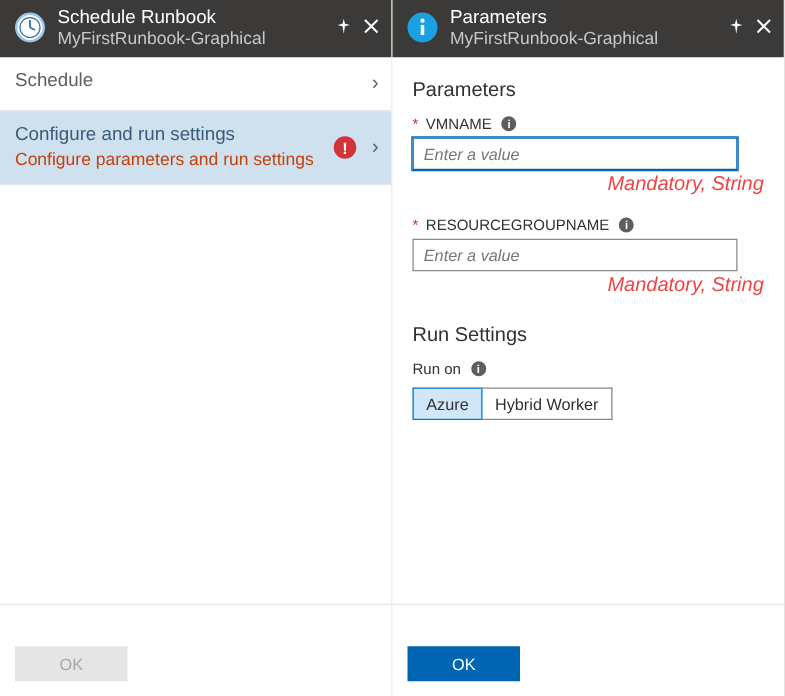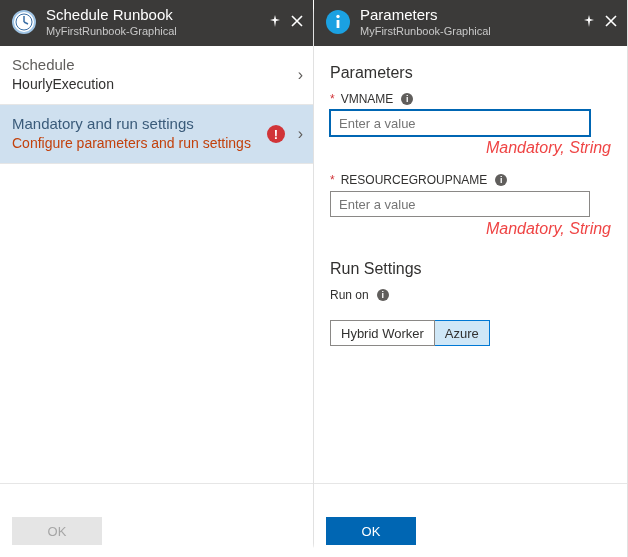--- a/index.html
+++ b/index.html
@@ -13,39 +13,39 @@
     overflow: hidden;
     display: flex;
   }
   .blade {
     display: flex;
     flex-direction: column;
     height: 557px;
     border-right: 1px solid #e1e1e1;
     position: relative;
   }
-  .blade-left { width: 314px; border-radius: 14px; }
+  .blade-left { width: 314px; }
   .blade-right { width: 314px; }
   .blade-header {
     background: #3b3a39;
     color: #fff;
     padding: 6px 10px 8px 10px;
     display: flex;
     align-items: center;
     gap: 8px;
     height: 46px;
   }
   .hdr-icon {
     width: 28px; height: 28px;
     flex-shrink: 0;
     display: flex; align-items: center; justify-content: center;
   }
   .hdr-text { flex: 1; display: flex; flex-direction: column; line-height: 1.1; }
   .hdr-title { font-size: 15px; font-weight: 400; color: #fff; }
-  .hdr-sub { font-size: 11px; color: #c8c8c8; margin-top: 1px; }
+  .hdr-sub { font-size: 14px; color: #c8c8c8; margin-top: 1px; }
   .hdr-actions { display: flex; gap: 10px; align-items: center; }
   .hdr-act { color: #fff; font-size: 14px; cursor: pointer; }
   .blade-body {
     flex: 1;
     overflow: auto;
     background: #fff;
   }
   .row-item {
     border-bottom: 1px solid #e6e6e6;
     padding: 10px 12px 12px 12px;
@@ -108,26 +108,27 @@
     font-size: 9px; font-weight: bold;
     display: inline-flex; align-items: center; justify-content: center;
     margin-left: 4px;
   }
   .input {
     width: 260px;
     height: 26px;
     border: 1px solid #8a8886;
     padding: 2px 8px;
     font-size: 13px;
+    font-style: italic;
     color: #767676;
     background: #fff;
   }
   .input.focused { border: 1px solid #0066b3; outline: 1px solid #0066b3; }
   .field-hint { font-size: 16px; font-style: italic; color: #ef4444; margin-top: 3px; text-align: right; }
-  .run-label { font-size: 12px; color: #323130; margin-bottom: 18px; display: flex; align-items: center; gap: 4px;}
+  .run-label { font-size: 12px; color: #323130; margin-bottom: 8px; display: flex; align-items: center; gap: 4px;}
   .seg-group { display: flex; }
   .seg {
     border: 1px solid #8a8886;
     height: 26px;
     padding: 0 10px;
     font-size: 13px;
     display: flex; align-items: center;
     cursor: pointer;
     background: #fff;
   }
@@ -161,25 +162,24 @@
         <svg width="12" height="12" viewBox="0 0 12 12">
             <path d="M1 1 L11 11 M11 1 L1 11" stroke="#fff" stroke-width="1.6"></path>
           </svg>
       </span>
     </div>
   </div>
 
   <div class="blade-body">
     <div class="row-item">
       <div class="row-label">Schedule</div>
-      <div class="row-value">HourlyExecution</div>
       <span class="chevron">›</span>
     </div>
     <div class="row-item active">
-      <div class="row-label active-c">Mandatory and run settings</div>
+      <div class="row-label active-c">Configure and run settings</div>
       <div class="row-value active-c">Configure parameters and run settings</div>
       <span class="badge-err">!</span>
       <span class="chevron">›</span>
     </div>
   </div>
 
   <div class="blade-footer">
     <button class="btn btn-disabled">OK</button>
   </div>
 </div>
@@ -233,21 +233,21 @@
       <input class="input" placeholder="Enter a value" style="">
       <div class="field-hint">Mandatory, String</div>
     </div>
 
     <div class="section-title" style="margin-top:22px">Run Settings</div>
     <div class="run-label">
       <span>Run on</span>
       <span class="info-dot">i</span>
     </div>
     <div class="seg-group">
+      <div class="seg selected">Azure</div>
       <div class="seg">Hybrid Worker</div>
-      <div class="seg selected">Azure</div>
     </div>
   </div>
 
   <div class="blade-footer">
     <button class="btn btn-primary">OK</button>
   </div>
 </div>
 
 </body></html>

